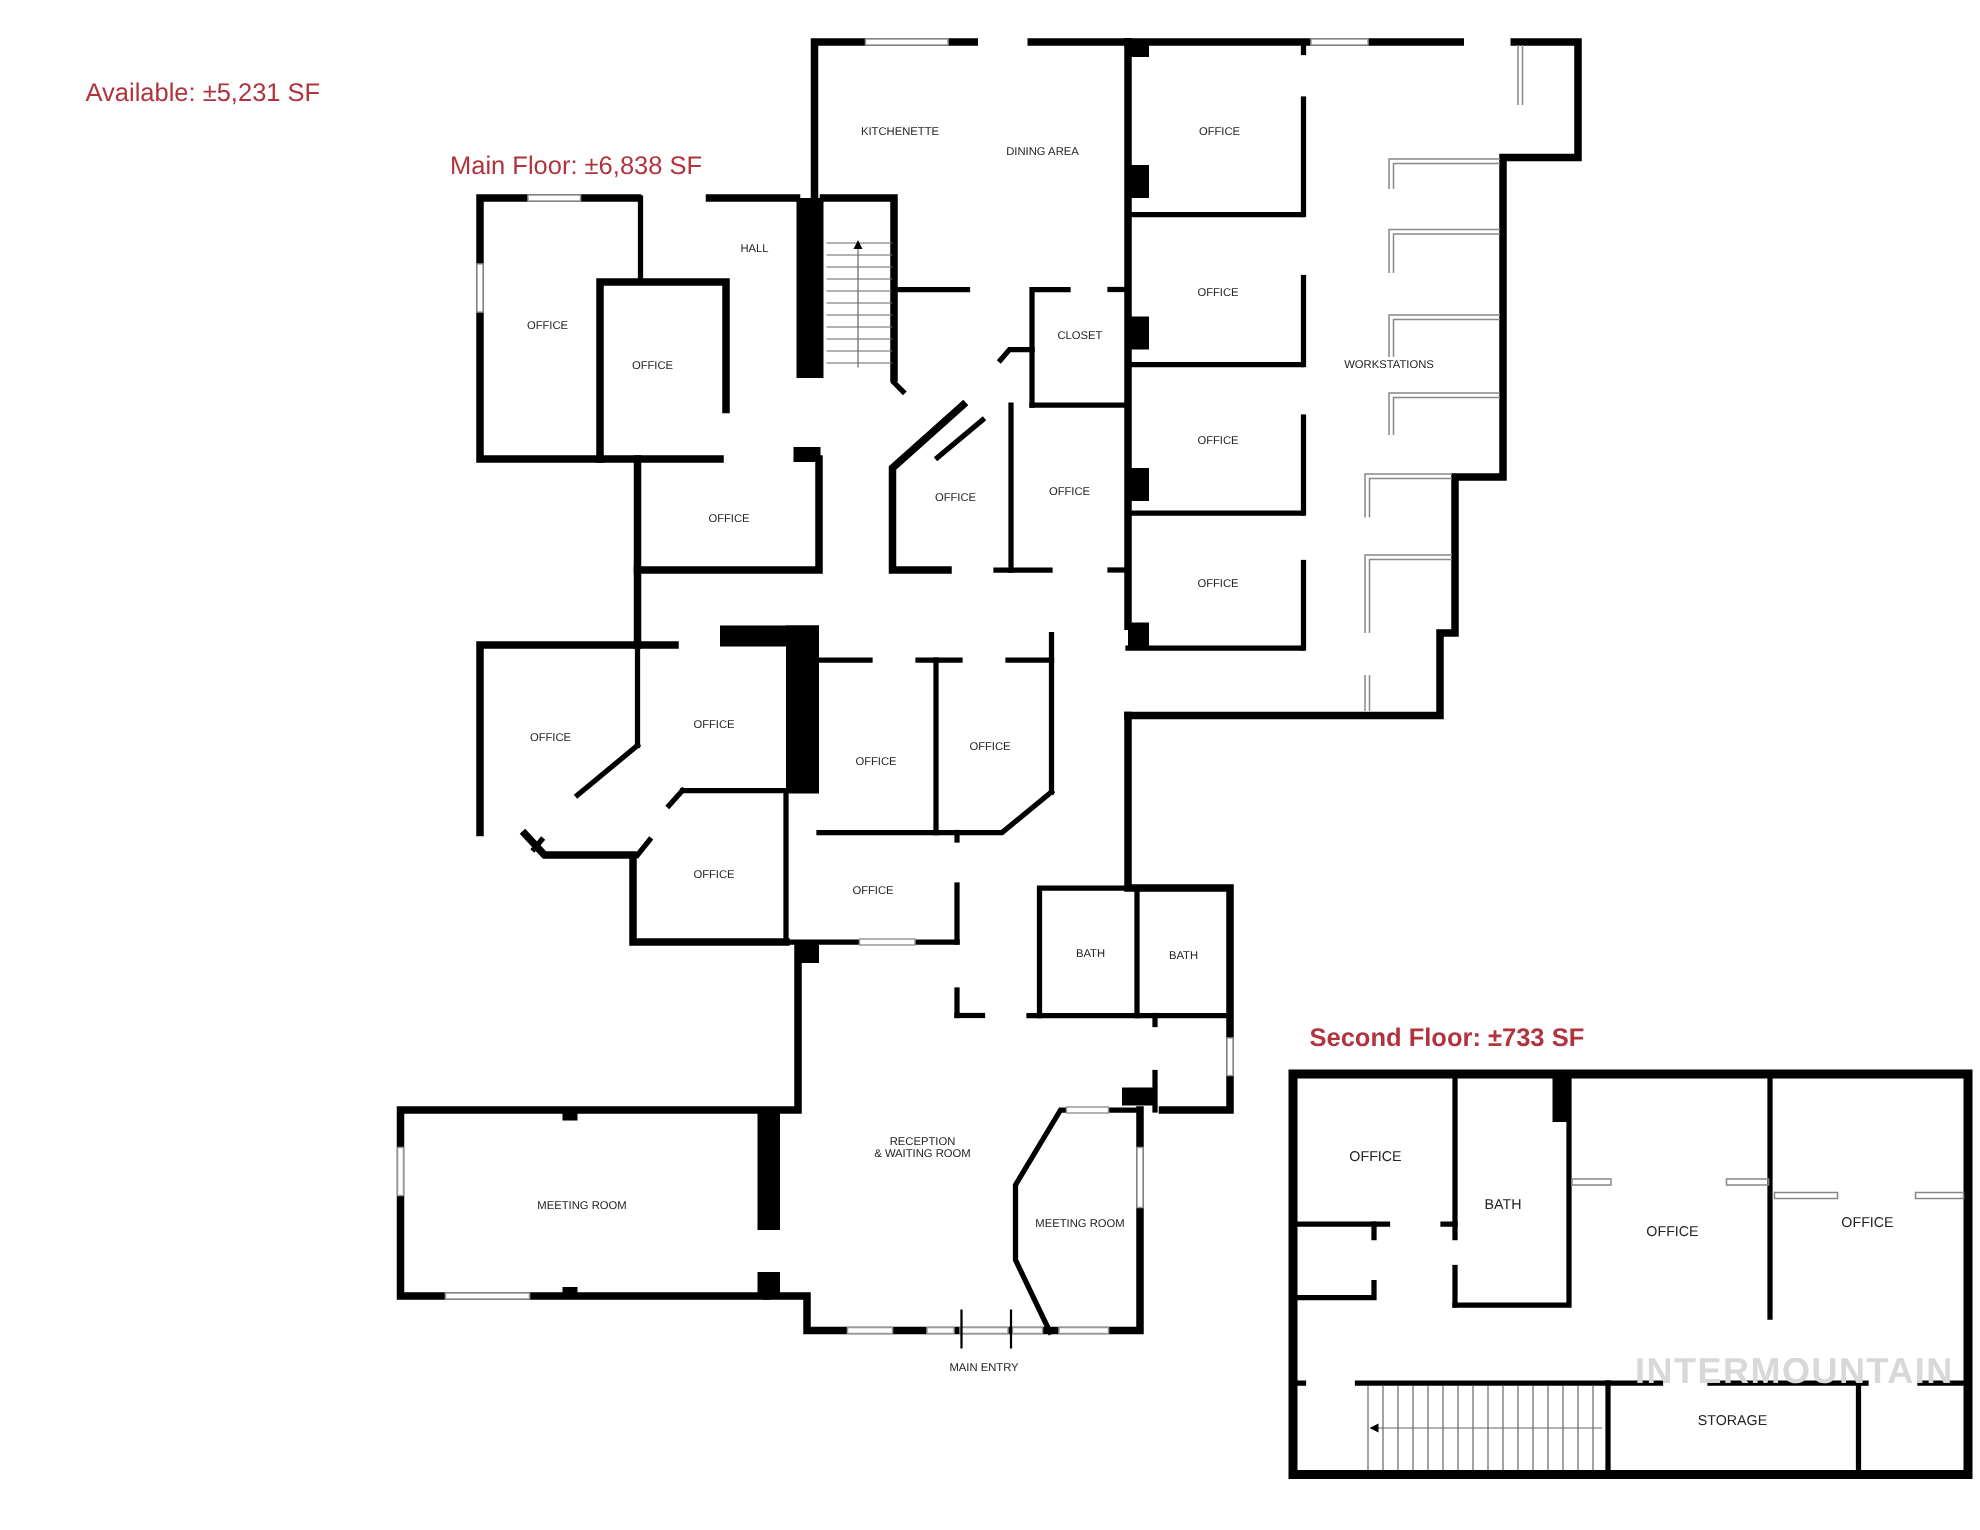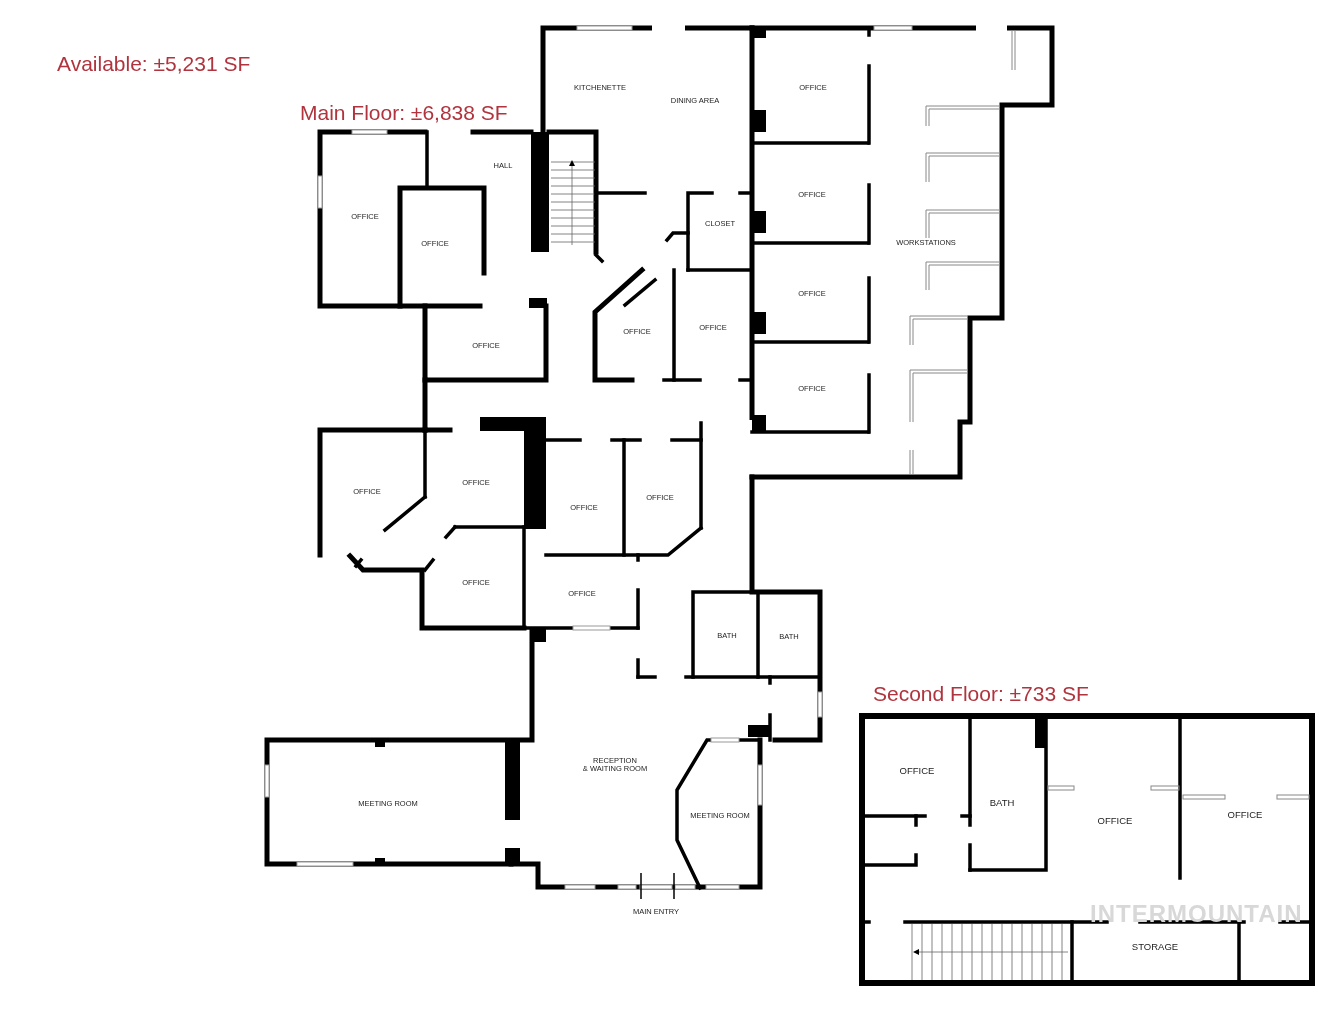--- a/index.html
+++ b/index.html
@@ -1,20 +1,20 @@
 <!DOCTYPE html>
 <html><head>
 <meta charset="utf-8">
 <style>
   html, body { margin: 0; padding: 0; background: #ffffff; }
   body { width: 1320px; height: 1020px; position: relative; overflow: hidden; font-family: "Liberation Sans", sans-serif; }
-  .heading { position: absolute; color: #b0333d; font-family: "Liberation Sans", sans-serif; font-size: 21px; white-space: nowrap; }
+  .heading { position: absolute; color: #b0333d; font-family: "Liberation Sans", sans-serif; font-size: 17px; white-space: nowrap; }
   #h-available { left: 57px; top: 52px; }
   #h-main { left: 300px; top: 101px; }
-  #h-second { left: 873px; top: 682px; }
+  #h-second { left: 873px; top: 682px; font-weight: bold; }
   svg { position: absolute; left: 0; top: 0; }
   .lbl { font-family: "Liberation Sans", sans-serif; font-size: 7.5px; fill: #222; text-anchor: middle; }
   .lbl2 { font-family: "Liberation Sans", sans-serif; font-size: 9.5px; fill: #222; text-anchor: middle; }
   .w { stroke: #000; stroke-width: 5; fill: none; stroke-linecap: square; }
   .wt { stroke: #000; stroke-width: 3.5; fill: none; stroke-linecap: square; }
   .win { stroke: #999; stroke-width: 1; fill: #fff; }
   .cub { stroke: #888; stroke-width: 1; fill: none; }
   .stair { stroke: #666; stroke-width: 0.8; fill: none; }
   .watermark { font-family: "Liberation Sans", sans-serif; font-size: 24px; font-weight: bold; fill: #d8d8d8; letter-spacing: 1px; }
 </style>

